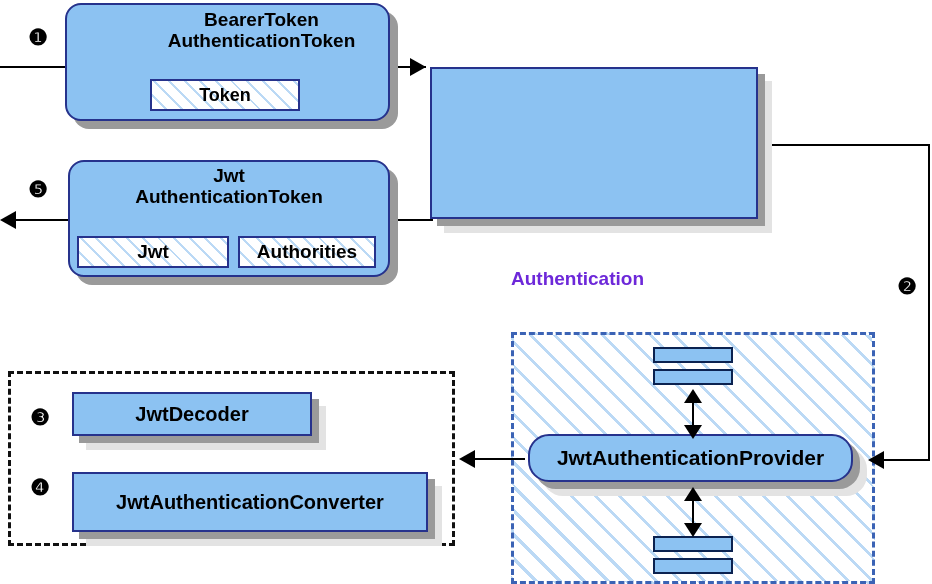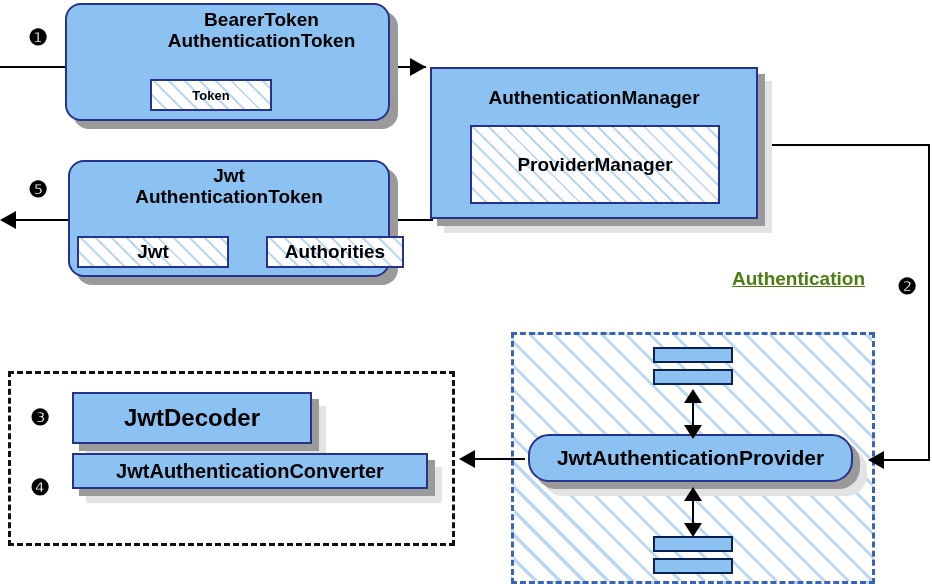--- a/index.html
+++ b/index.html
@@ -147,26 +147,25 @@
   }
   .group-dotted {
     position: absolute;
     box-sizing: border-box;
     border: 3px dashed #111111;
     background: transparent;
     z-index: 2;
   }
   .group-label {
     position: absolute;
-    text-align: right;
-    font-weight: bold;
-    color: #4d7c0f;
+    text-align: left;
+    font-weight: bold;
+    color: #6d28d9;
     line-height: 1.12;
     z-index: 3;
-    text-decoration: underline;
   }
 
   
   .minibar {
     position: absolute;
     box-sizing: border-box;
     background: #8CC2F2;
     border: 2px solid #0B2250;
     z-index: 6;
   }
@@ -193,37 +192,35 @@
 
   <div class="hline" style="left:14px; top:219px; width:58px;"></div>
   <div class="arrowhead ah-left" style="left:0px; top:211px;"></div>
 
   <div class="node rounded shadow1" style="left:65px; top:3px; width:325px; height:118px;">
   </div>
   <div class="card-title" style="left:65px; top:10px; width:393px; font-size:19px;text-align:center;">
     <div>BearerToken</div>
     <div>AuthenticationToken</div>
   </div>
-  <div class="inner-slot hatch" style="left:150px; top:79px; width:122px; height:32px; font-size:13px;">Token</div>
+  <div class="inner-slot hatch" style="left:150px; top:79px; width:150px; height:32px; font-size:18px;">Token</div>
 
   <div class="badge" style="left:25px; top:25px; font-size:22px; background:transparent; color:#000; width:26px; height:26px;">❶</div>
 
   <div class="node shadow2" style="left:430px; top:67px; width:328px; height:152px;">
   </div>
-  <div class="card-title" style="left:430px; top:88px; width:328px; font-size:19px;">AuthenticationManager</div>
-  <div class="inner-slot hatch" style="left:470px; top:125px; width:250px; height:79px; font-size:19px;">ProviderManager</div>
 
   <div class="node rounded shadow1" style="left:68px; top:160px; width:322px; height:117px;">
   </div>
   <div class="card-title" style="left:68px; top:166px; width:322px; font-size:19px;">
     <div>Jwt</div>
     <div>AuthenticationToken</div>
   </div>
   <div class="inner-slot hatch" style="left:77px; top:236px; width:152px; height:32px; font-size:19px;">Jwt</div>
-  <div class="inner-slot hatch" style="left:238px; top:236px; width:138px; height:32px; font-size:19px;margin-left:28px;">Authorities</div>
+  <div class="inner-slot hatch" style="left:238px; top:236px; width:138px; height:32px; font-size:19px;">Authorities</div>
 
   <div class="badge" style="left:25px; top:177px; font-size:22px; background:transparent; color:#000; width:26px; height:26px;">❺</div>
 
   <div class="badge" style="left:894px; top:274px; font-size:22px; background:transparent; color:#000; width:26px; height:26px;">❷</div>
 
   <div class="group-label" style="left:511px; top:268px; width:354px; font-size:19px;">
     <div>Authentication</div>
   </div>
 
   <div class="group-dashed" style="left:511px; top:332px; width:364px; height:252px;"></div>
@@ -239,20 +236,20 @@
 
   <div class="vline" style="left:692px; top:490px; height:40px; z-index:6;"></div>
   <div class="arrowhead ah-up" style="left:684px; top:487px; z-index:7;"></div>
   <div class="arrowhead ah-down" style="left:684px; top:523px; z-index:7;"></div>
 
   <div class="minibar" style="left:653px; top:536px; width:80px; height:16px;"></div>
   <div class="minibar" style="left:653px; top:558px; width:80px; height:16px;"></div>
 
   <div class="group-dotted" style="left:8px; top:371px; width:447px; height:175px;"></div>
 
-  <div class="node shadow2" style="left:72px; top:392px; width:240px; height:52px; font-size:24px;">JwtDecoder</div>
-
-  <div class="node shadow2" style="left:72px; top:453px; width:356px; height:36px; font-size:20px;">JwtAuthenticationConverter</div>
+  <div class="node shadow2" style="left:72px; top:392px; width:240px; height:44px; font-size:20px;">JwtDecoder</div>
+
+  <div class="node shadow2" style="left:72px; top:472px; width:356px; height:60px; font-size:20px;">JwtAuthenticationConverter</div>
 
   <div class="badge" style="left:27px; top:405px; font-size:22px; background:transparent; color:#000; width:26px; height:26px;">❸</div>
   <div class="badge" style="left:27px; top:475px; font-size:22px; background:transparent; color:#000; width:26px; height:26px;">❹</div>
 
 </div>
 
 </body></html>

